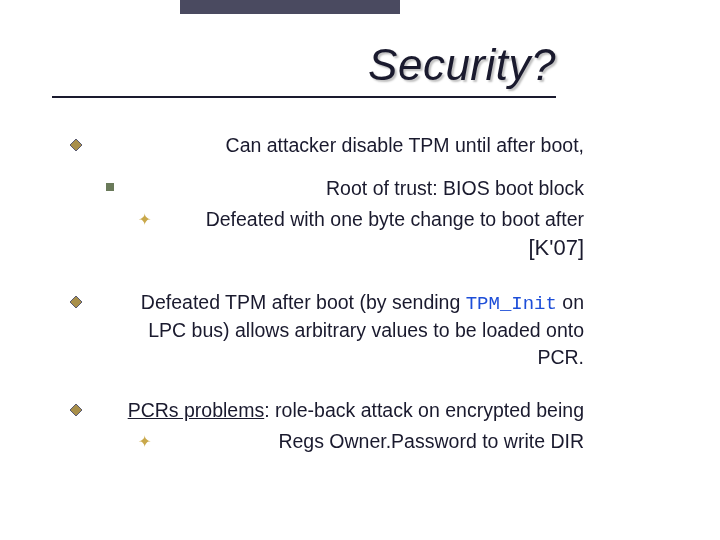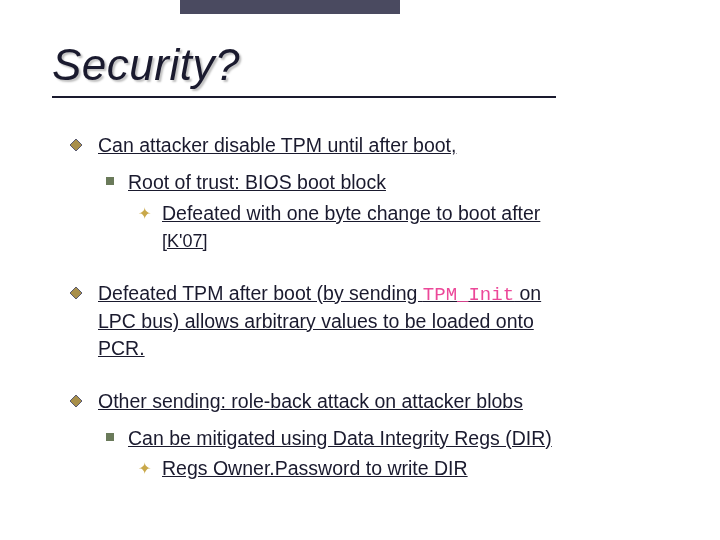--- a/index.html
+++ b/index.html
@@ -10,20 +10,21 @@
     background: #ffffff;
     font-family: Verdana, Geneva, sans-serif;
     color: #1a1a2e;
     overflow: hidden;
   }
   .slide {
     position: relative;
     width: 608px;
     height: 540px;
     box-sizing: border-box;
+    text-align: right;
   }
   .top-bar {
     position: absolute;
     top: 0;
     left: 180px;
     width: 220px;
     height: 14px;
     background: #4a4a60;
   }
   .title-wrap {
@@ -50,30 +51,29 @@
     position: absolute;
     top: 132px;
     left: 70px;
     right: 24px;
     font-size: 19.5px;
     line-height: 1.38;
     color: #1a1a2e;
   }
   .block {
     margin-bottom: 26px;
-    text-decoration: underline;
   }
   .l1 {
     position: relative;
     padding-left: 28px;
   }
   .l2 {
     position: relative;
     padding-left: 58px;
-    margin-top: 10px;
+    margin-top: 16px;
   }
   .l3 {
     position: relative;
     padding-left: 92px;
     margin-top: 4px;
   }
   .bullet-diamond {
     position: absolute;
     left: 0;
     top: 7px;
@@ -90,26 +90,26 @@
   }
   .bullet-star {
     position: absolute;
     left: 68px;
     top: 6px;
     font-size: 16px;
     color: #c9a84a;
     line-height: 1;
   }
   .tpm-init {
-    color: #ec4899;
+    color: #1d4ed8;
     font-family: "Courier New", monospace;
     font-size: 19px;
   }
   .cite {
-    font-size: 18px;
+    font-size: 22px;
   }
   .underline {
     text-decoration: underline;
   }
 </style>
 </head>
 <body>
 
 <div class="slide">
   <div class="top-bar"></div>
@@ -146,25 +146,21 @@
         </svg>
         <span>Defeated TPM after boot (by sending </span><span class="tpm-init">TPM_Init</span><span> on LPC bus) allows arbitrary values to be loaded onto PCR.</span>
       </div>
     </div>
 
     <div class="block">
       <div class="l1">
         <svg class="bullet-diamond" viewBox="0 0 12 12">
           <polygon points="6,0 12,6 6,12 0,6" fill="#a88f4a" stroke="#5a5a70" stroke-width="1"></polygon>
         </svg>
-        <span class="underline">Other sending</span><span>:     role-back attack on attacker blobs</span>
-      </div>
-      <div class="l2">
-        <span class="bullet-square"></span>
-        <span>Can be mitigated using Data Integrity Regs (DIR)</span>
+        <span class="underline">PCRs problems</span><span>:     role-back attack on encrypted being</span>
       </div>
       <div class="l3">
         <span class="bullet-star">✦</span>
         <span>Regs Owner.Password to write DIR</span>
       </div>
     </div>
 
   </div>
 </div>
 

